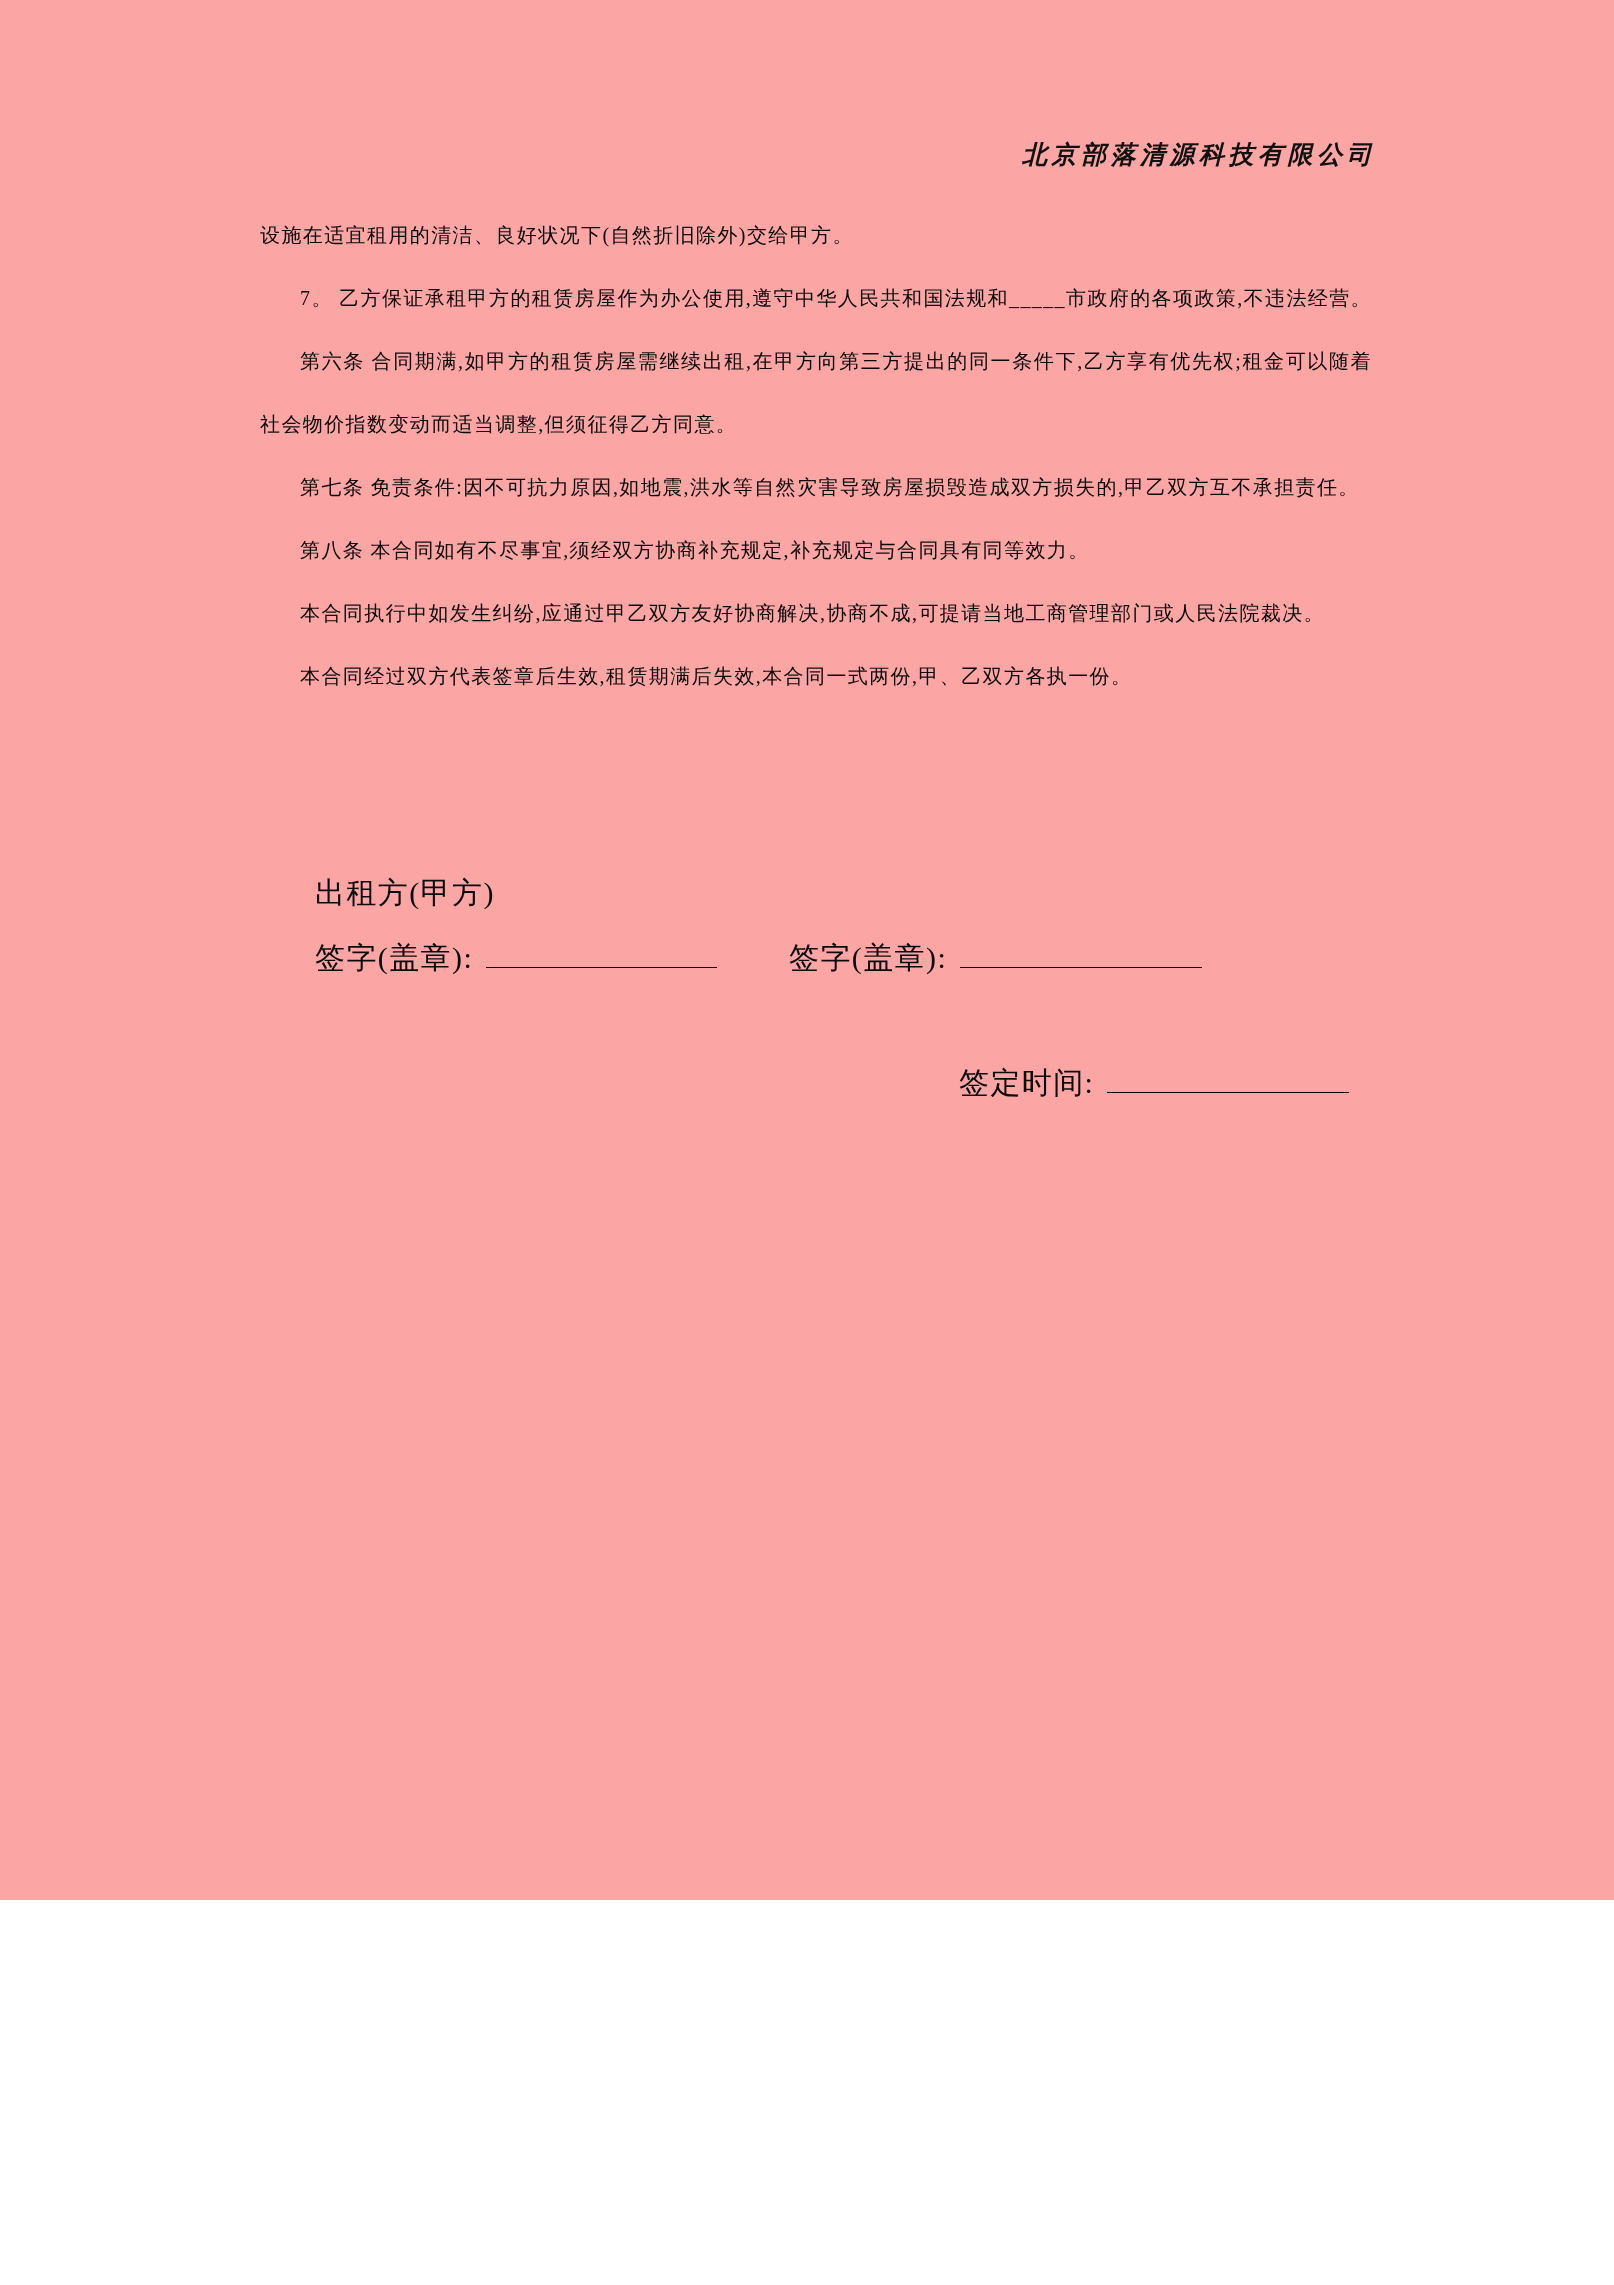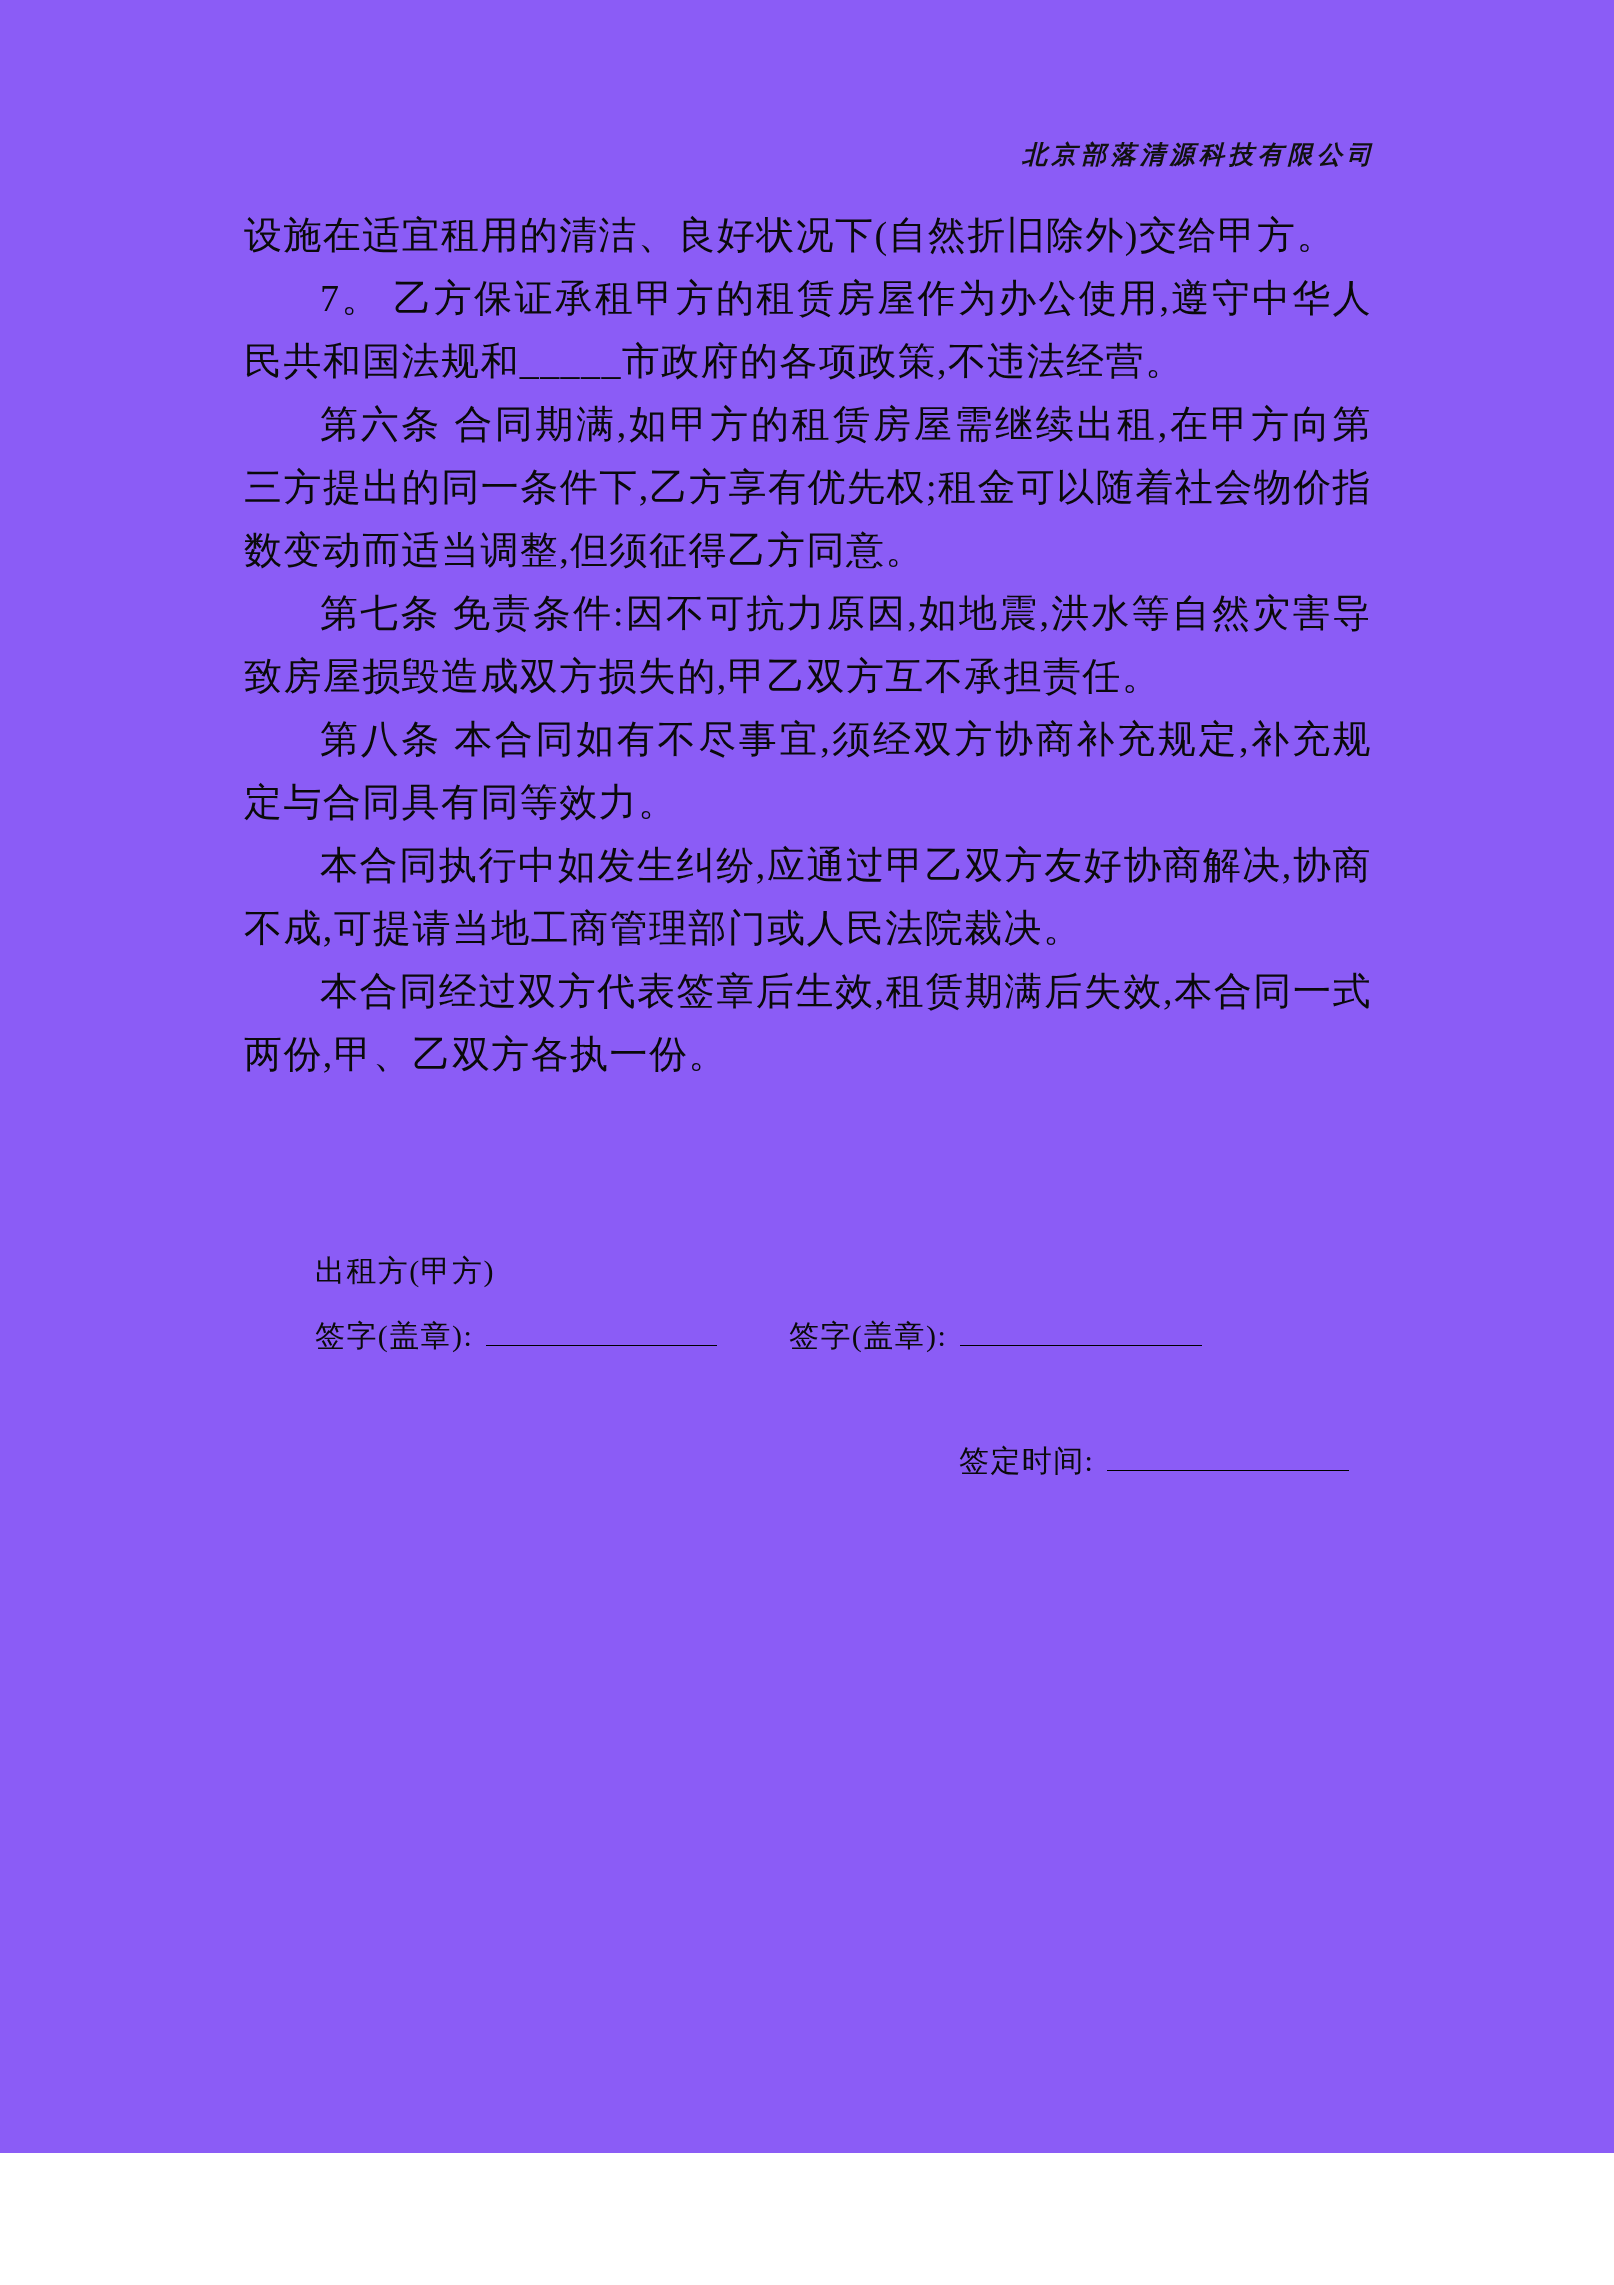--- a/index.html
+++ b/index.html
@@ -4,41 +4,42 @@
 <style>
   * { margin: 0; padding: 0; box-sizing: border-box; }
   html, body { background: #ffffff; }
   body {
     font-family: "Liberation Serif", "DejaVu Serif", serif;
     color: #000000;
   }
   .page {
     position: relative;
     width: 1615px;
-    height: 2153px;
-    background: #8b5cf6;
+    height: 1900px;
+    background: #fca5a5;
     overflow: hidden;
   }
   .company-header {
     padding: 138px 239px 0 0;
     text-align: right;
     font-style: italic;
     font-weight: bold;
     font-size: 25px;
     letter-spacing: 4.5px;
     color: #111111;
   }
   .content {
     margin-top: 33px;
     padding: 0 243px 0 244px;
-    font-size: 38px;
+    font-size: 20px;
     line-height: 63px;
     text-align: justify;
     letter-spacing: 1.4px;
     color: #0a0a0a;
+    margin-left: 16px;
   }
   .para { margin: 0; }
   .para.indent { text-indent: 2em; }
   .signatures {
     margin-top: 152px;
     padding-left: 315px;
     padding-right: 243px;
     font-size: 30px;
     letter-spacing: 1.4px;
     color: #0a0a0a;

